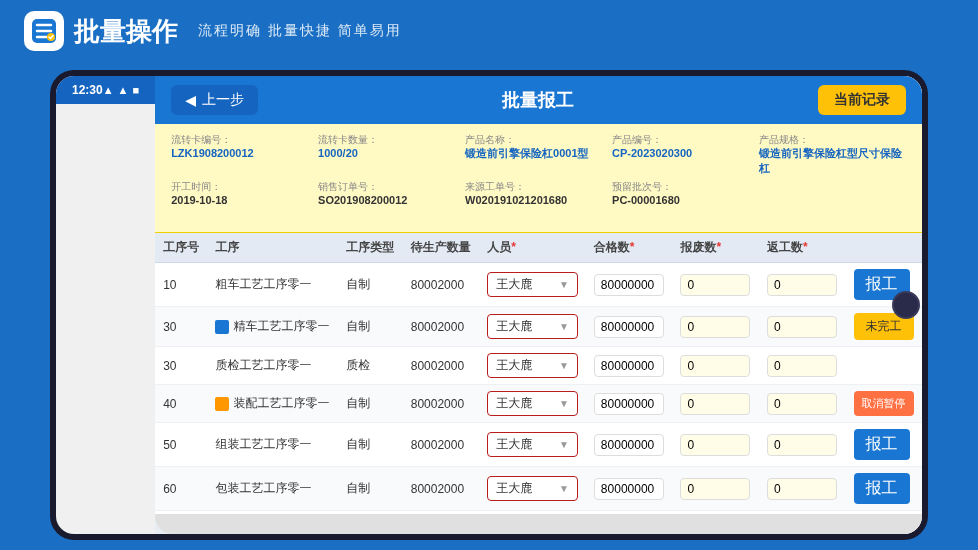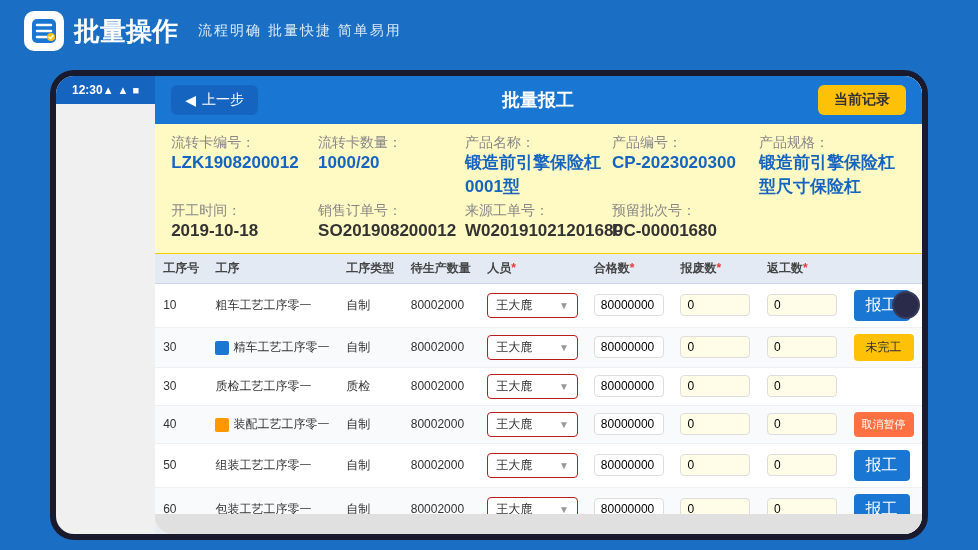--- a/index.html
+++ b/index.html
@@ -143,32 +143,32 @@
       background: #fff9c4;
       border-bottom: 1px solid #f0d000;
       padding: 10px 16px;
       flex-shrink: 0;
     }
     .info-row {
       display: flex;
       gap: 0;
       margin-bottom: 4px;
     }
-    .info-row:last-child { margin-bottom: 0; }
+    .info-row:last-child { margin-bottom: 14px; }
     .info-item {
       flex: 1;
       min-width: 0;
     }
     .info-label {
-      font-size: 14px;
+      font-size: 10px;
       color: #888;
       line-height: 1.2;
     }
     .info-value {
-      font-size: 17px;
+      font-size: 11px;
       font-weight: bold;
       color: #1565c0;
       line-height: 1.4;
     }
     .info-value.dark { color: #333; }
 
     
     .table-wrapper {
       flex: 1;
       overflow-y: auto;

